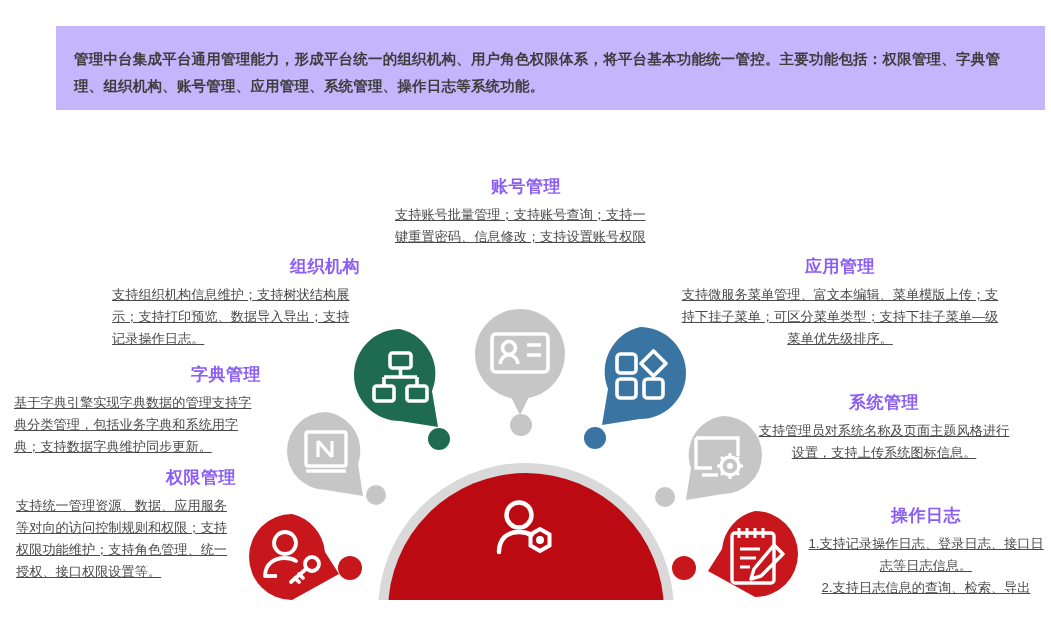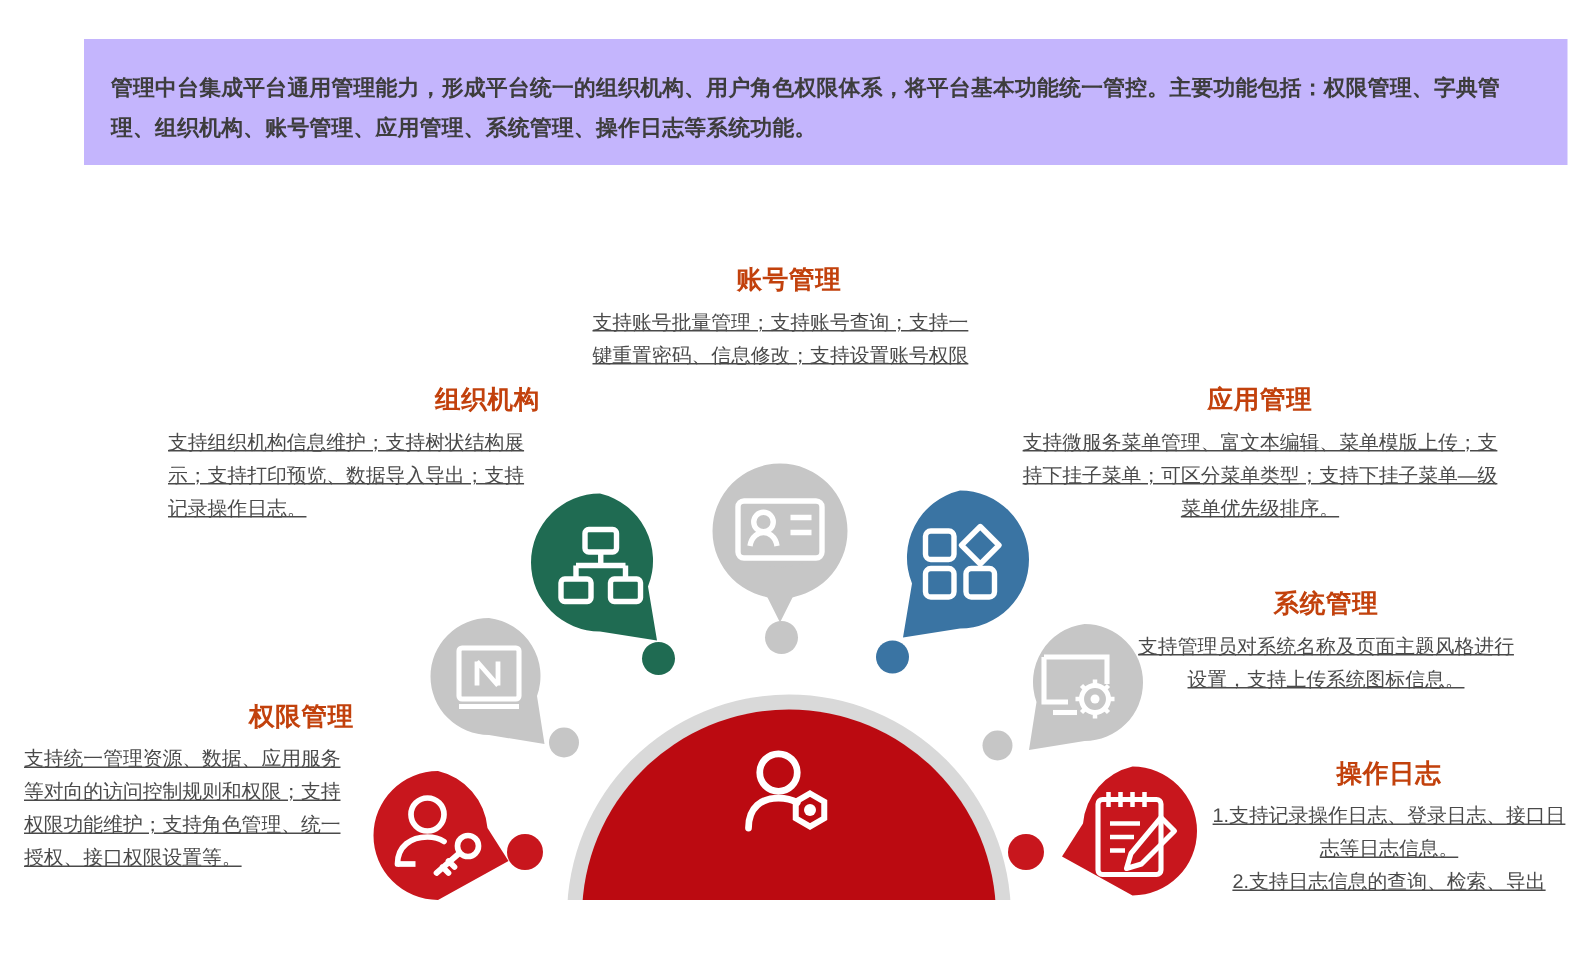--- a/index.html
+++ b/index.html
@@ -17,21 +17,21 @@
     padding:20px 24px 0 18px;
   }
   .intro p{
     margin:0;font-size:14.5px;font-weight:bold;color:#3d3d3d;
     line-height:27px;letter-spacing:.2px;
   }
 
   
   .block{position:absolute;}
   .block .title{
-    font-size:17px;font-weight:bold;color:#c2410c;
+    font-size:17px;font-weight:bold;color:#8b5cf6;
     margin:0 0 6px 0;line-height:22px;letter-spacing:.5px;
   }
   .block .body{
     font-size:13.2px;color:#4a4a4a;line-height:22px;margin:0;text-decoration:underline;
   }
   .block.right-al{text-align:right;}
   .block.right-al .body{text-align:left;}
   .block.left-al{text-align:center;}
   .block.center-al .title{text-align:center;}
 
@@ -105,20 +105,24 @@
   <div class="block right-al" id="blk-org">
     <div class="title">组织机构</div>
     <div class="body">支持组织机构信息维护；支持树状结构展示；支持打印预览、数据导入导出；支持记录操作日志。</div>
   </div>
 
   <div class="block left-al" id="blk-app">
     <div class="title">应用管理</div>
     <div class="body">支持微服务菜单管理、富文本编辑、菜单模版上传；支持下挂子菜单；可区分菜单类型；支持下挂子菜单—级菜单优先级排序。</div>
   </div>
 
+  <div class="block right-al" id="blk-dict">
+    <div class="title">字典管理</div>
+    <div class="body">基于字典引擎实现字典数据的管理支持字典分类管理，包括业务字典和系统用字典；支持数据字典维护同步更新。</div>
+  </div>
 
   <div class="block left-al" id="blk-system">
     <div class="title">系统管理</div>
     <div class="body">支持管理员对系统名称及页面主题风格进行设置，支持上传系统图标信息。</div>
   </div>
 
   <div class="block right-al" id="blk-auth">
     <div class="title">权限管理</div>
     <div class="body">支持统一管理资源、数据、应用服务等对向的访问控制规则和权限；支持权限功能维护；支持角色管理、统一授权、接口权限设置等。</div>
   </div>

